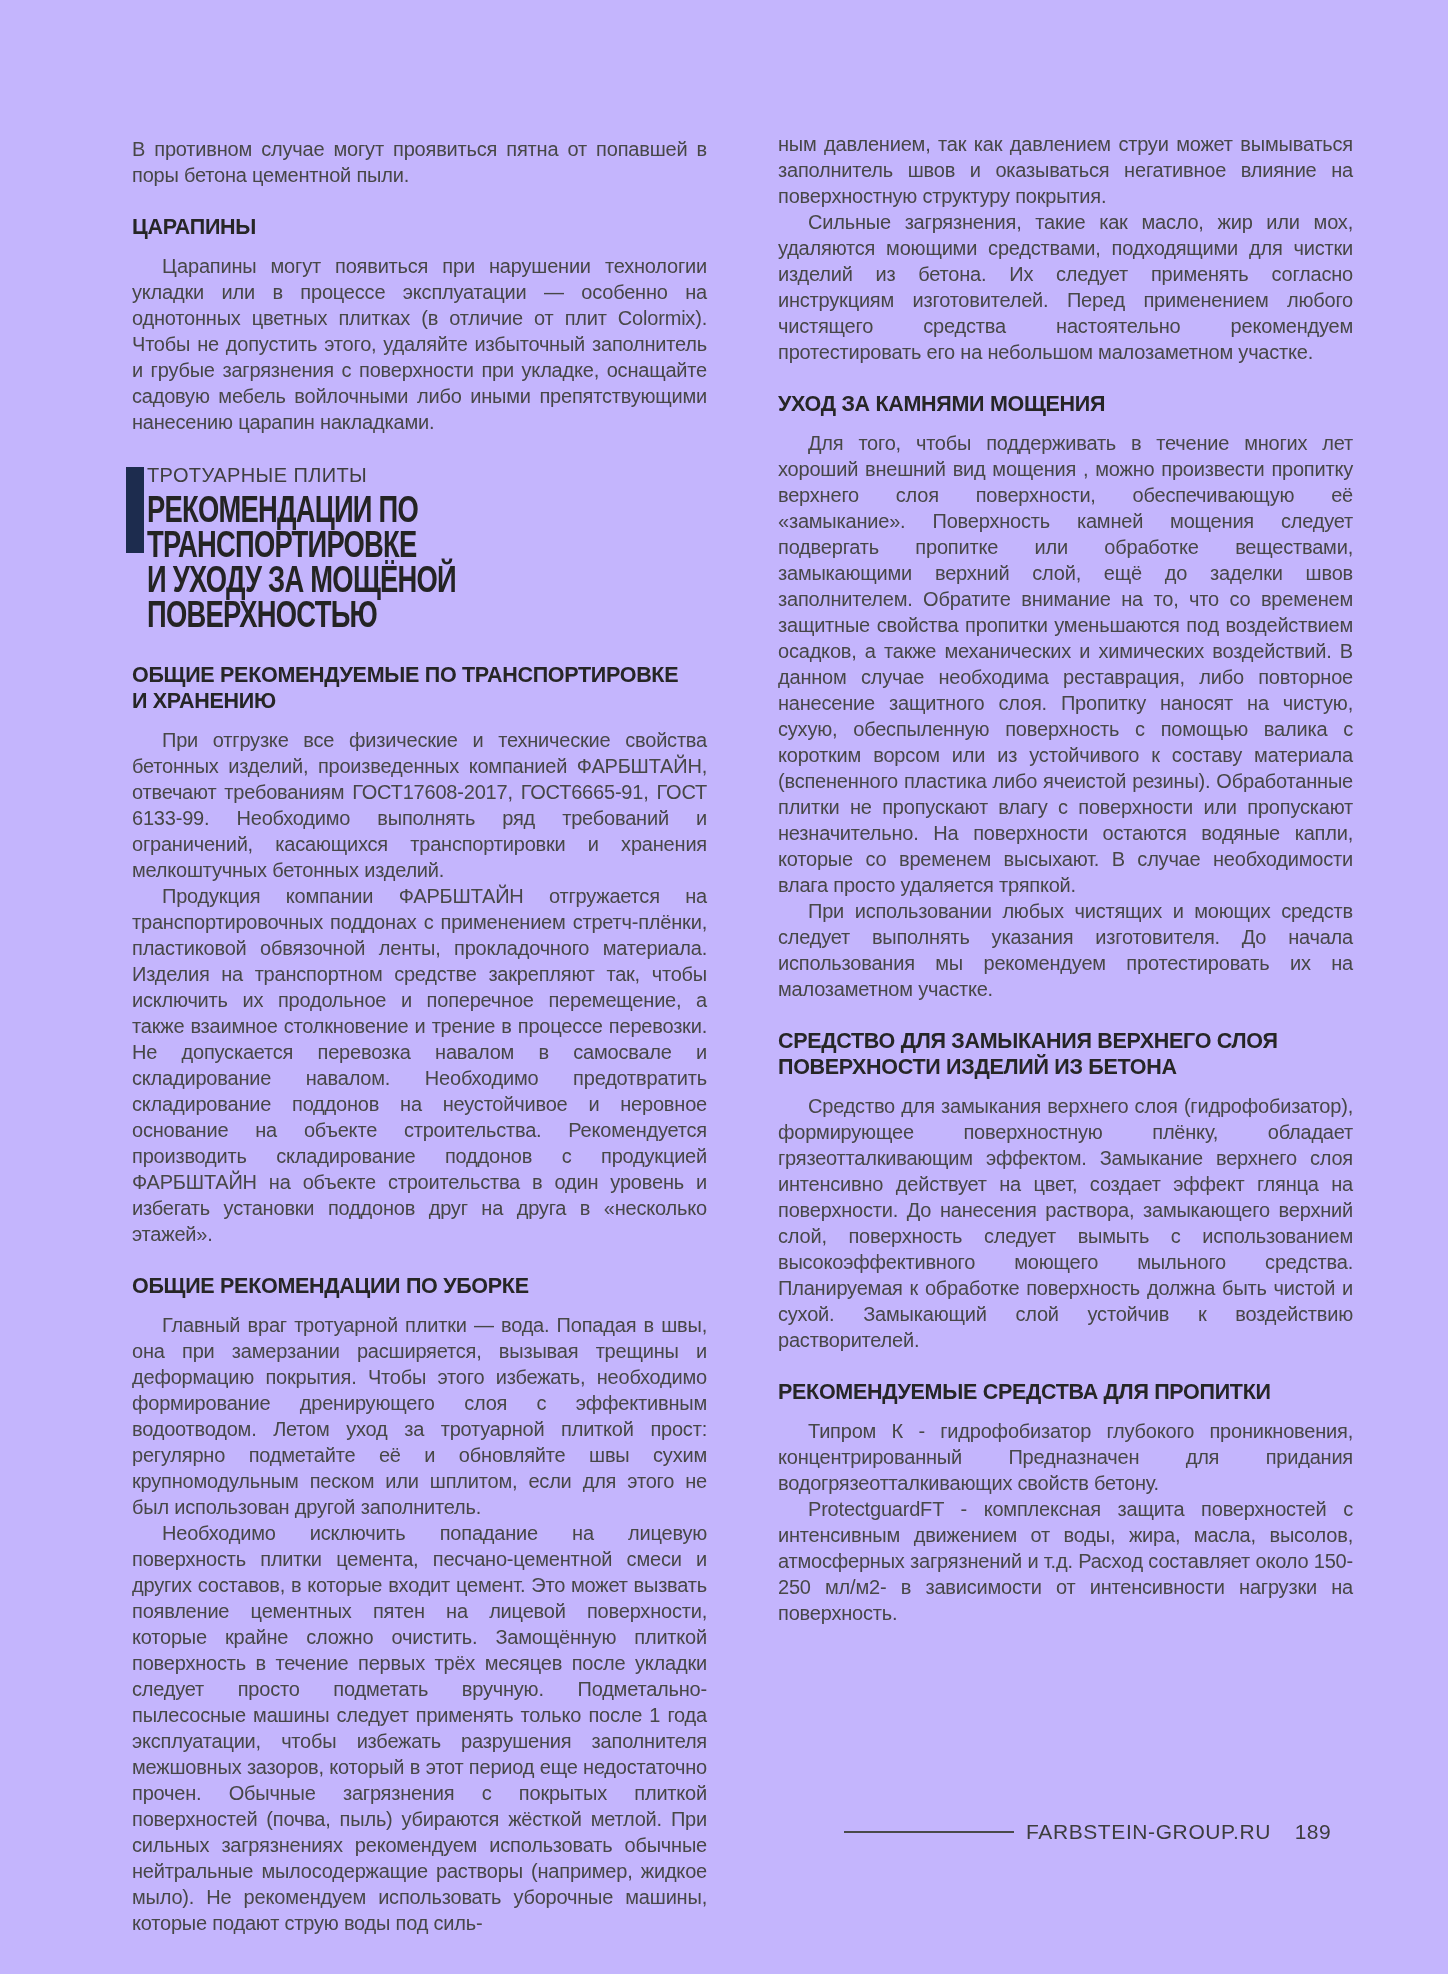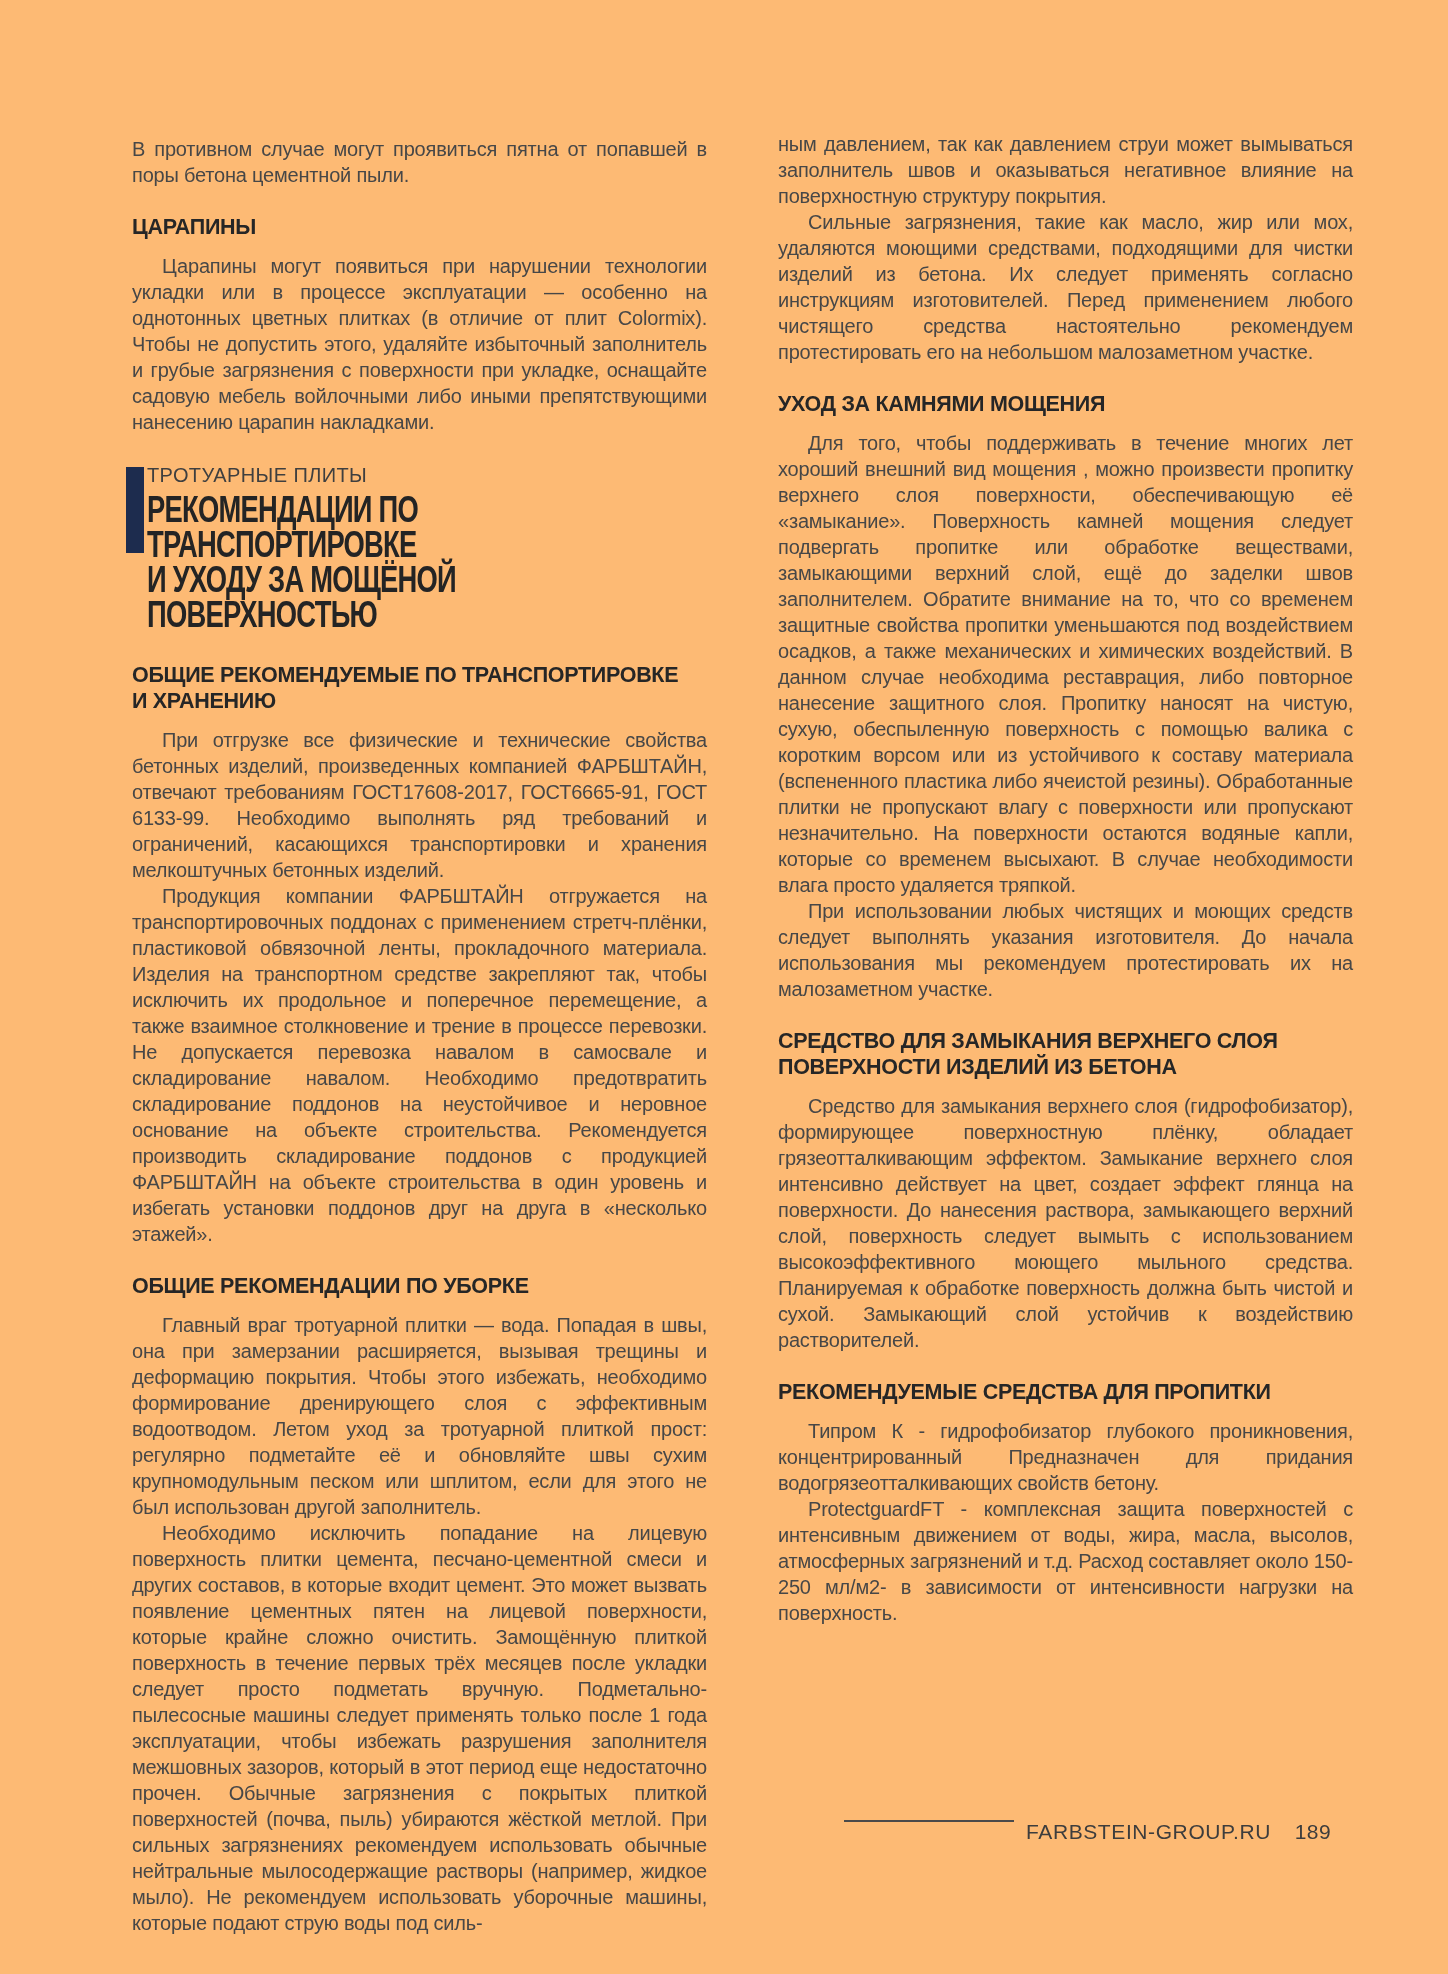--- a/index.html
+++ b/index.html
@@ -1,19 +1,19 @@
 <!DOCTYPE html>
 <html><head>
 <meta charset="utf-8">
 <style>
   html, body { margin:0; padding:0; background:#ffffff; }
   .page {
     position:relative;
     width:1448px; height:1974px;
-    background:#fdba74;
+    background:#c4b5fd;
     font-family:"Liberation Sans", "DejaVu Sans", sans-serif;
     overflow:hidden;
   }
   .col { position:absolute; width:575px; }
   .col-left  { left:132px; top:136px; }
   .col-right { left:778px; top:131px; }
 
   .col p {
     margin:0;
     font-size:20px;
@@ -60,21 +60,21 @@
     white-space:pre-line;
     transform:scaleX(0.76);
     transform-origin:left top;
   }
 
   .footer {
     position:absolute;
     left:844px; top:1820px;
     width:487px;
     display:flex;
-    align-items:flex-start;
+    align-items:center;
   }
   .footer-rule { width:170px; height:2px; background:#4a4a4a; flex:0 0 auto; }
   .footer-site {
     margin-left:12px;
     font-size:21px;
     letter-spacing:0.6px;
     color:#3d3d3d;
     white-space:nowrap;
   }
   .footer-page {

